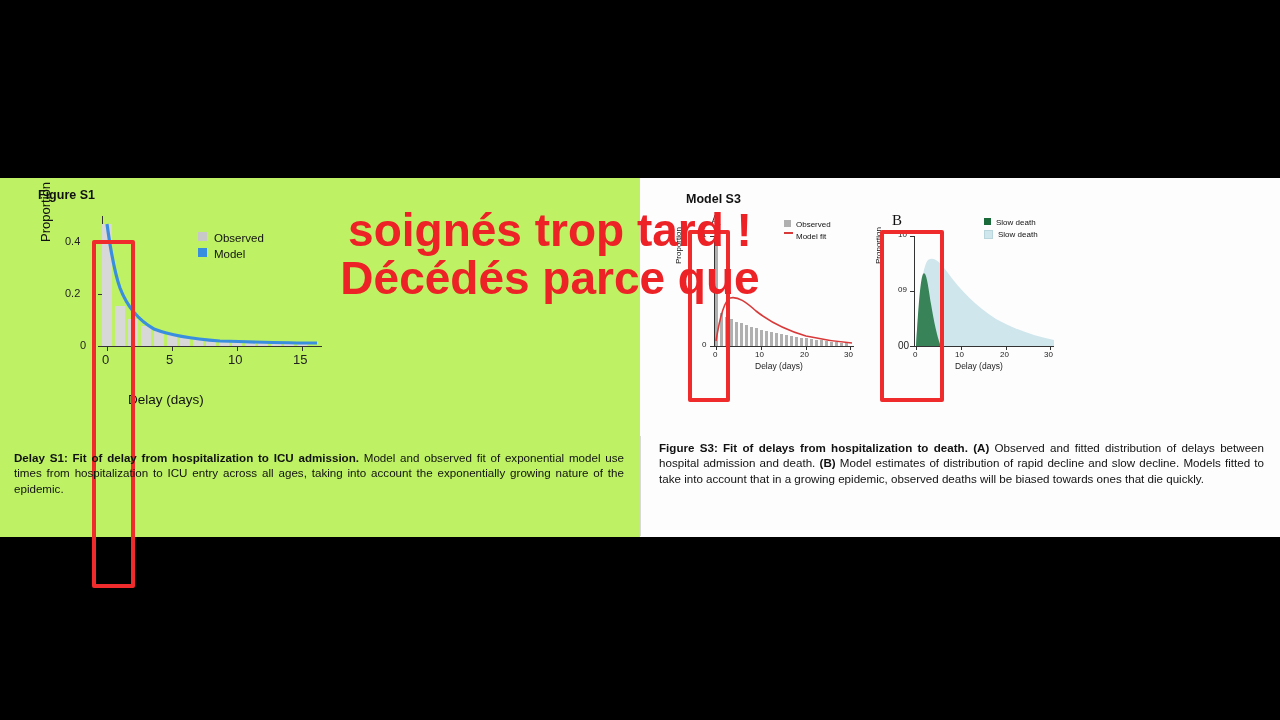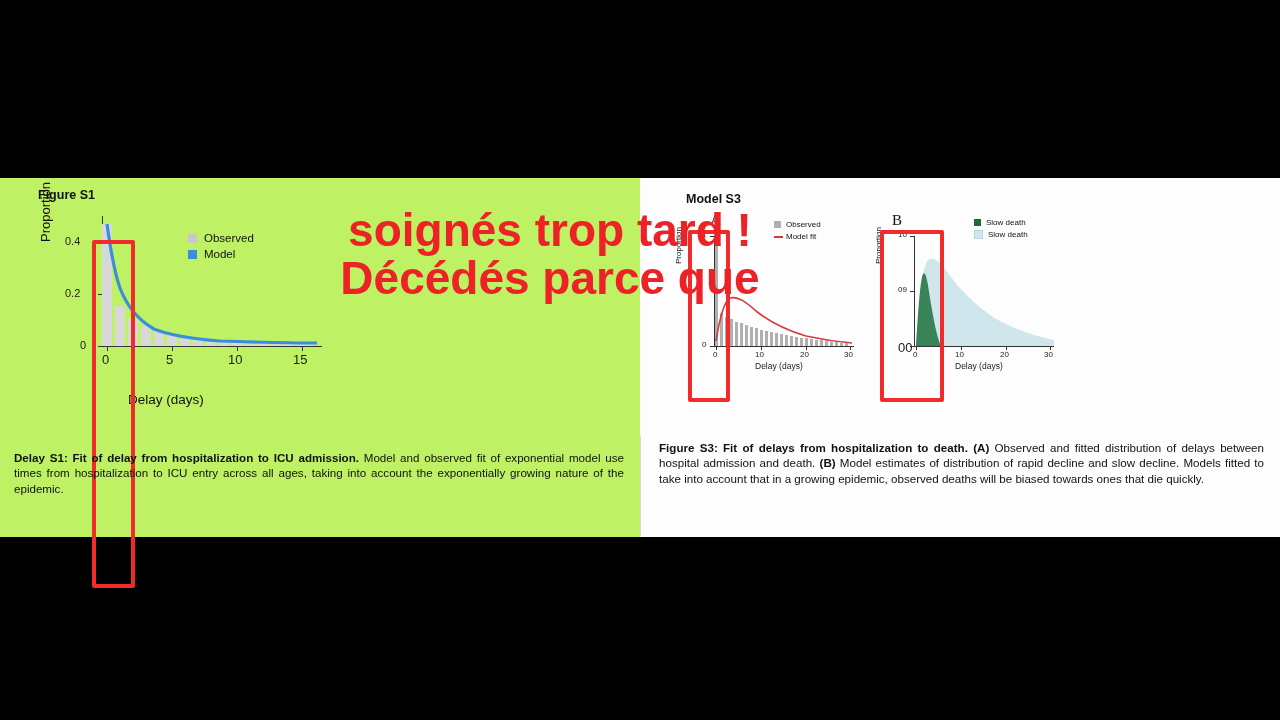--- a/index.html
+++ b/index.html
@@ -31,21 +31,21 @@
   .axistitle{position:absolute;font-size:12px;color:#222;}
 
   
   #s1{position:absolute;left:40px;top:28px;width:300px;height:220px;}
   #s1 .plot{position:absolute;left:62px;top:10px;width:220px;height:130px;}
   .bar{position:absolute;bottom:0;background:#d8d8d8;}
   #s1 .curve{position:absolute;left:0;top:0;}
   #s1-ylab{position:absolute;left:-2px;top:36px;transform:rotate(-90deg);transform-origin:left top;font-size:13px;color:#111;}
   #s1-xlab{position:absolute;left:88px;top:186px;font-size:13.5px;color:#111;}
   .legend{position:absolute;font-size:11.5px;color:#111;}
-  .legend .row{display:flex;align-items:center;margin-bottom:4px;}
+  .legend .row{display:flex;margin-bottom:4px;margin-left:10px;}
   .legend .sw{width:9px;height:9px;margin-right:7px;display:inline-block;}
 
   
   #s3a{position:absolute;left:676px;top:50px;width:190px;height:160px;}
   #s3a .plot{position:absolute;left:38px;top:8px;width:140px;height:110px;}
   
   #s3b{position:absolute;left:876px;top:50px;width:190px;height:160px;}
   #s3b .plot{position:absolute;left:38px;top:8px;width:140px;height:110px;}
   .panelletter{position:absolute;font-size:15px;color:#111;font-family:"Liberation Serif",serif;}
 
@@ -206,21 +206,21 @@
     </div>
 
     <div id="s3b">
       <div class="panelletter" style="left:16px;top:-16px;">B</div>
       <div style="position:absolute;left:-2px;top:36px;transform:rotate(-90deg);transform-origin:left top;font-size:8px;color:#111;">Proportion</div>
 
       <div class="axisline" style="left:38px;top:8px;width:1px;height:110px;"></div>
       <div class="ticky" style="left:34px;top:118px;"></div>
       <div class="ticky" style="left:34px;top:63px;"></div>
       <div class="ticky" style="left:34px;top:8px;"></div>
-      <div class="ticklabel" style="left:22px;top:112px;font-size:13px;">00</div>
+      <div class="ticklabel" style="left:22px;top:112px;font-size:10px;">00</div>
       <div class="ticklabel" style="left:22px;top:57px;font-size:8px;">09</div>
       <div class="ticklabel" style="left:22px;top:2px;font-size:8px;">10</div>
 
       <div class="plot">
         <svg width="140" height="110" viewBox="0 0 140 110" style="position:absolute;left:0;top:0;">
           <path d="M2,110 C6,46 10,28 14,24 C20,20 26,26 34,37 C46,54 62,70 82,83 C100,93 120,100 140,104 L140,110 Z" fill="#cfe6ec"></path>
           <path d="M2,110 C4,80 6,44 9,38 C12,34 14,48 17,68 C20,86 23,100 26,108 L26,110 Z" fill="#2f7d4f" opacity="0.95"></path>
         </svg>
       </div>
 

